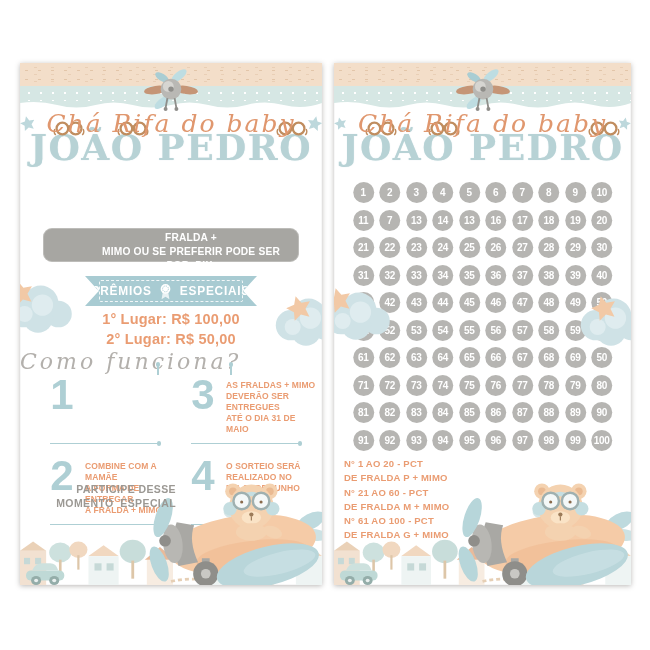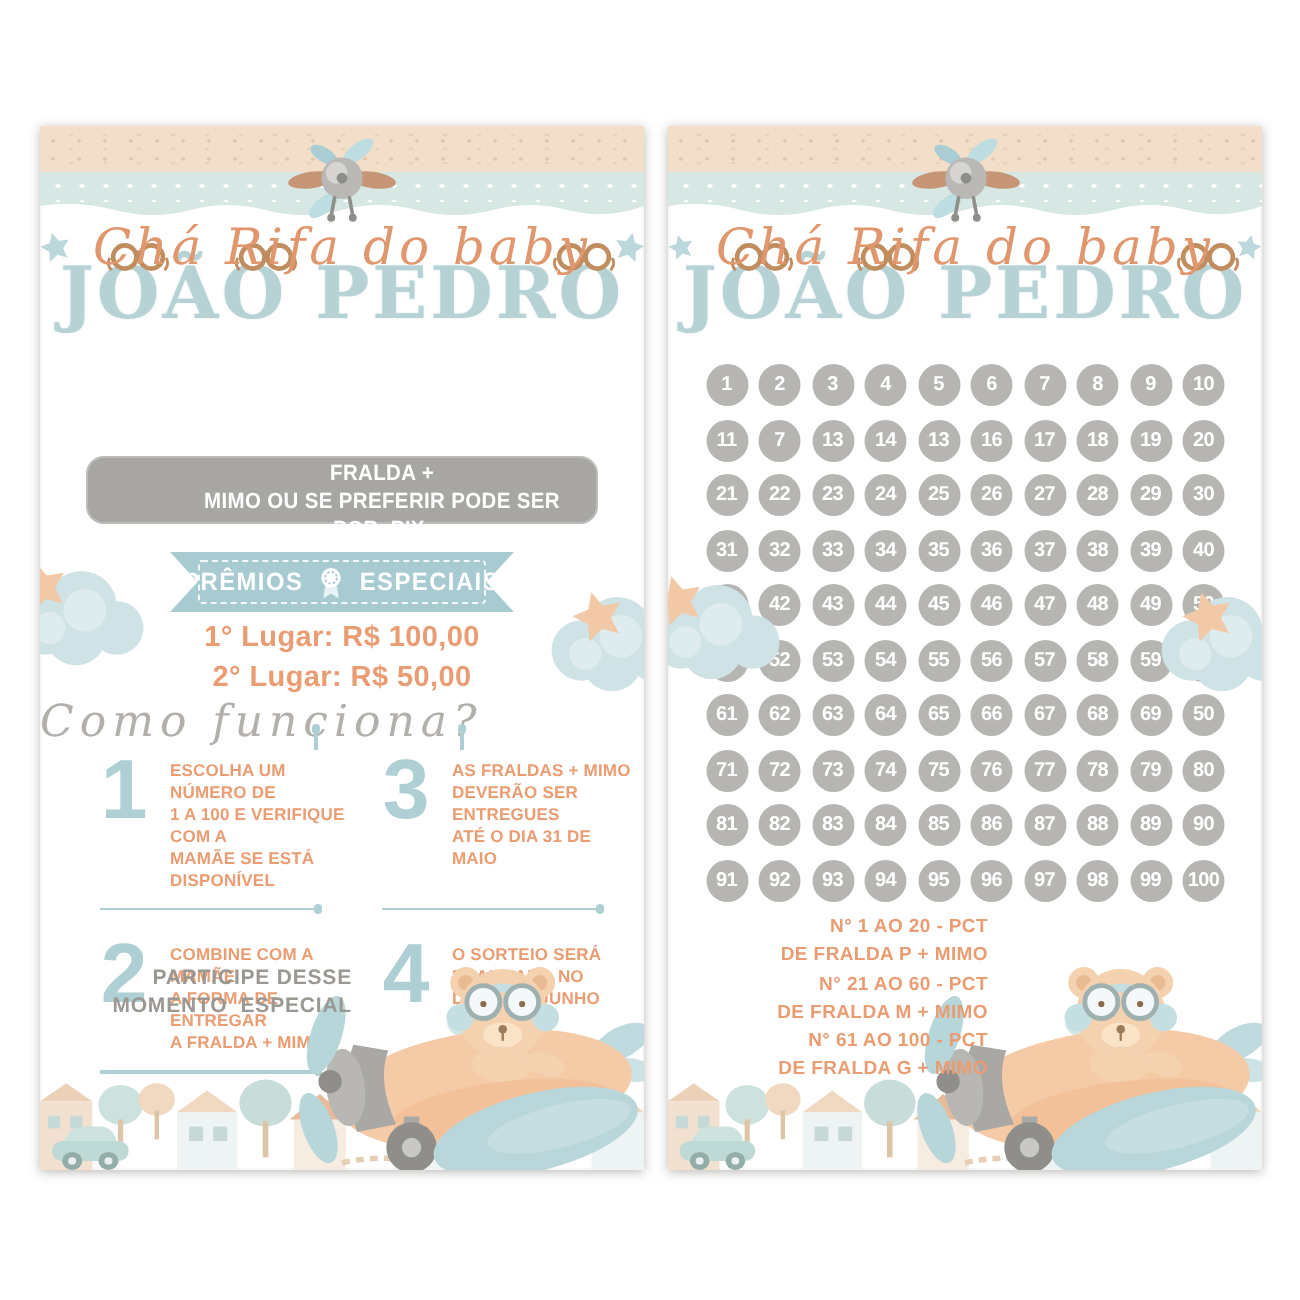--- a/index.html
+++ b/index.html
@@ -135,21 +135,21 @@
     display:grid;grid-template-columns:repeat(10,21px);grid-auto-rows:21px;
     grid-column-gap:5.5px;grid-row-gap:6.5px;z-index:3;
   }
   .num-circle{
     width:21px;height:21px;border-radius:50%;
     background:var(--circle-gray,#b6b5b2);color:#fff;
     font-size:10px;font-weight:bold;display:flex;align-items:center;justify-content:center;
     letter-spacing:-.3px;
   }
   .sizes{
-    position:absolute;top:394px;left:10px;width:150px;text-align:right;
+    position:absolute;top:394px;left:10px;width:150px;text-align:left;
     font-size:9.5px;font-weight:bold;color:var(--accent-orange,#ea9c72);
     line-height:1.5;white-space:pre-wrap;letter-spacing:.2px;z-index:3;
   }
 
   
   .cloud{position:absolute;width:80px;height:56px;z-index:4;}
   .cloud svg.body{position:absolute;inset:0;width:100%;height:100%;}
   .cloud .star{position:absolute;width:26px;height:26px;color:var(--star-peach,#f2c9a6);transform:rotate(-16deg);}
   .card.left  .cloud.cl{left:-22px;top:215px;}
   .card.left  .cloud.cr{right:-24px;top:228px;}
@@ -336,23 +336,20 @@
     </div>
 
     <div class="prizes">1° Lugar: R$ 100,00
 2° Lugar: R$ 50,00</div>
 
     <div class="how-title">Como funciona?</div>
 
     <div class="steps">
         <div class="step">
           <div class="step-num">1</div>
-          <div class="step-text">ESCOLHA UM NÚMERO DE
-1 A 100 E VERIFIQUE COM A
-MAMÃE SE ESTÁ DISPONÍVEL</div>
           <span class="enddot"></span>
         </div>
         <div class="step">
           <div class="step-num">3</div>
           <div class="step-text">AS FRALDAS + MIMO
 DEVERÃO SER ENTREGUES
 ATÉ O DIA 31 DE MAIO</div>
           <span class="enddot"></span>
         </div>
         <div class="step">

